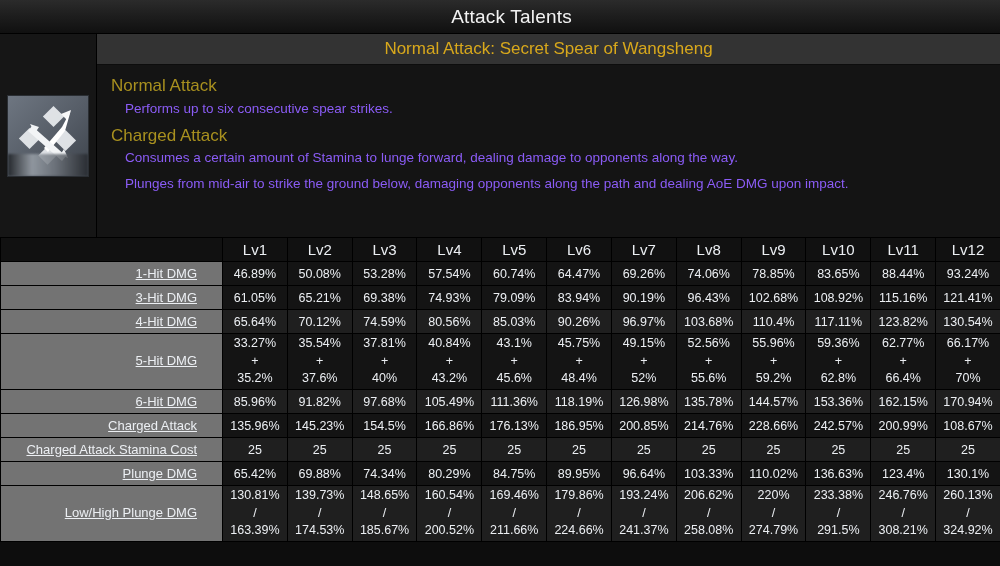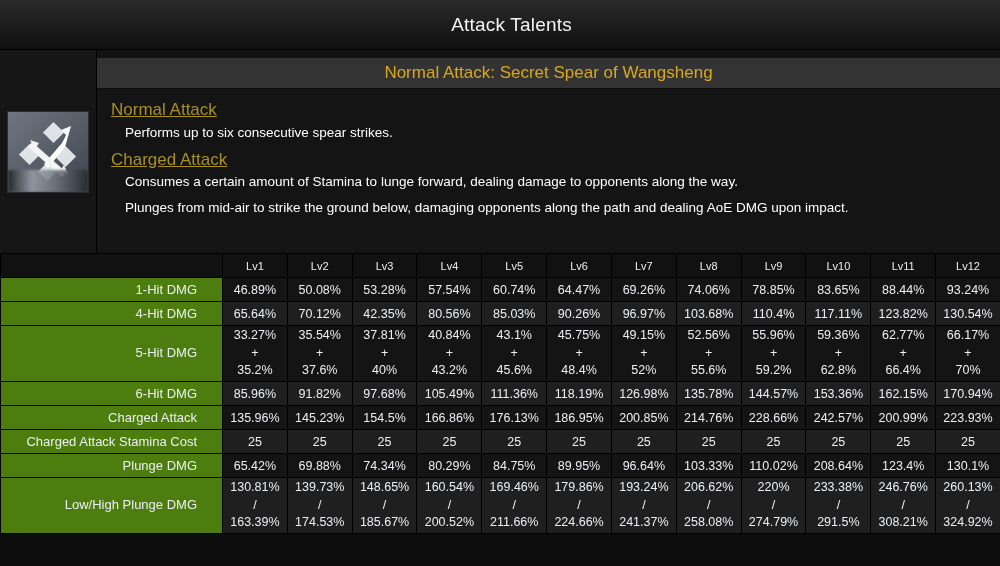--- a/index.html
+++ b/index.html
@@ -10,21 +10,21 @@
     overflow: hidden;
   }
   .app {
     position: relative;
     width: 1000px; height: 566px;
     background: #0d0d0d;
   }
 
   
   .titlebar {
-    height: 50px;
+    height: 34px;
     background: linear-gradient(to bottom, #2b2b2b 0%, #1e1e1e 45%, #101010 100%);
     display: flex;
     align-items: center;
     justify-content: center;
     border-bottom: 1px solid #000;
     padding-left: 23px;
   }
   .titlebar .title {
     color: #f2f2f2;
     font-size: 19px;
@@ -68,41 +68,39 @@
     display: flex;
     flex-direction: column;
   }
   .talent-name-bar {
     height: 31px;
     background: #333333;
     display: flex;
     align-items: center;
     justify-content: center;
     border-bottom: 1px solid #0d0d0d;
-    margin-top: 8px;
   }
   .talent-name-bar .tname {
     color: #d8a81c;
     font-size: 17px;
   }
   .desc {
     flex: 1;
     background: #141414;
     padding: 10px 0 0 14px;
   }
   .desc h3 {
     color: #a8901f;
     font-size: 17px;
     font-weight: normal;
     line-height: 1.35;
     margin-bottom: 1px;
-    text-decoration: underline;
   }
   .desc p {
-    color: #ffffff;
+    color: #8b5cf6;
     font-size: 13.5px;
     line-height: 1.45;
     padding-left: 14px;
     margin-bottom: 6px;
   }
 
   
   table.stats {
     width: 1000px;
     border-collapse: collapse;
@@ -116,34 +114,34 @@
     border: 1px solid #000;
     color: #eceff3;
     font-weight: normal;
     text-align: center;
     padding: 0 2px;
     vertical-align: middle;
   }
   table.stats thead th {
     height: 24px;
     background: #111111;
-    font-size: 11px;
+    font-size: 15px;
   }
   table.stats thead th.corner { background: #111111; }
 
   table.stats td.rowlabel {
     text-align: right;
     padding-right: 25px;
     background: inherit;
     font-size: 13px;
   }
   tr.r-dark  { background: #141414; }
   tr.r-light { background: #1f1f1f; }
   tr.r-dark  td.rowlabel,
-  tr.r-light td.rowlabel { background: #4d7c0f; }
+  tr.r-light td.rowlabel { background: #737373; text-decoration: underline; }
 
   tr.normal td { height: 24px; }
   tr.tall td   { height: 56px; line-height: 1.42; }
   .multi { white-space: pre-line; }
 </style>
 </head>
 <body>
 
 <div class="app">
 
@@ -232,25 +230,40 @@
           <td>57.54%</td>
           <td>60.74%</td>
           <td>64.47%</td>
           <td>69.26%</td>
           <td>74.06%</td>
           <td>78.85%</td>
           <td>83.65%</td>
           <td>88.44%</td>
           <td>93.24%</td>
         </tr>
+        <tr class="r-dark normal">
+          <td class="rowlabel">3-Hit DMG</td>
+          <td>61.05%</td>
+          <td>65.21%</td>
+          <td>69.38%</td>
+          <td>74.93%</td>
+          <td>79.09%</td>
+          <td>83.94%</td>
+          <td>90.19%</td>
+          <td>96.43%</td>
+          <td>102.68%</td>
+          <td>108.92%</td>
+          <td>115.16%</td>
+          <td>121.41%</td>
+        </tr>
         <tr class="r-light normal">
           <td class="rowlabel">4-Hit DMG</td>
           <td>65.64%</td>
           <td>70.12%</td>
-          <td>42.35%</td>
+          <td>74.59%</td>
           <td>80.56%</td>
           <td>85.03%</td>
           <td>90.26%</td>
           <td>96.97%</td>
           <td>103.68%</td>
           <td>110.4%</td>
           <td>117.11%</td>
           <td>123.82%</td>
           <td>130.54%</td>
         </tr>
@@ -314,21 +327,21 @@
           <td>145.23%</td>
           <td>154.5%</td>
           <td>166.86%</td>
           <td>176.13%</td>
           <td>186.95%</td>
           <td>200.85%</td>
           <td>214.76%</td>
           <td>228.66%</td>
           <td>242.57%</td>
           <td>200.99%</td>
-          <td>223.93%</td>
+          <td>108.67%</td>
         </tr>
         <tr class="r-light normal">
           <td class="rowlabel">Charged Attack Stamina Cost</td>
           <td>25</td>
           <td>25</td>
           <td>25</td>
           <td>25</td>
           <td>25</td>
           <td>25</td>
           <td>25</td>
@@ -342,21 +355,21 @@
           <td class="rowlabel">Plunge DMG</td>
           <td>65.42%</td>
           <td>69.88%</td>
           <td>74.34%</td>
           <td>80.29%</td>
           <td>84.75%</td>
           <td>89.95%</td>
           <td>96.64%</td>
           <td>103.33%</td>
           <td>110.02%</td>
-          <td>208.64%</td>
+          <td>136.63%</td>
           <td>123.4%</td>
           <td>130.1%</td>
         </tr>
         <tr class="r-light tall">
           <td class="rowlabel">Low/High Plunge DMG</td>
           <td class="multi">130.81%
 /
 163.39%</td>
           <td class="multi">139.73%
 /

